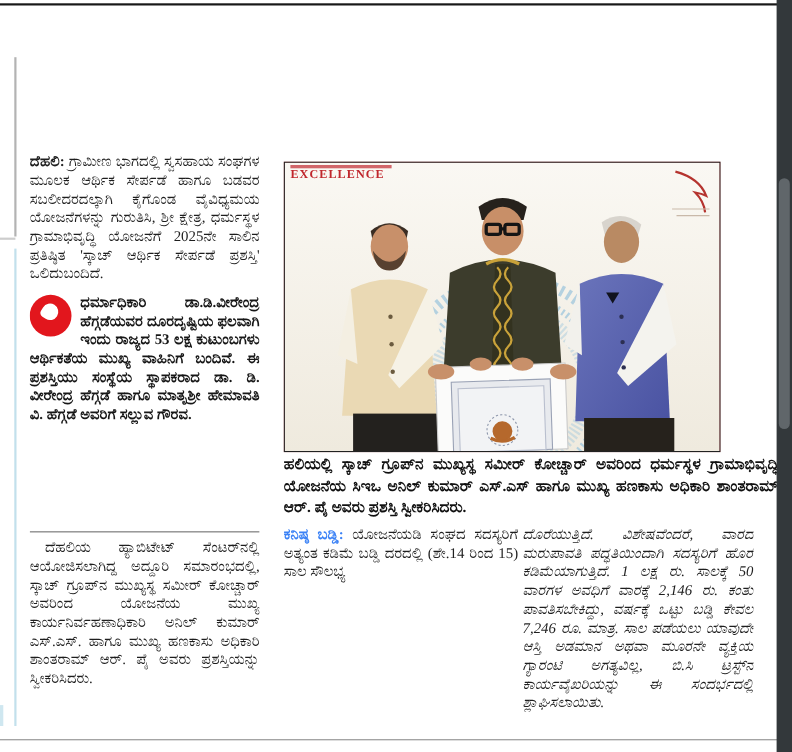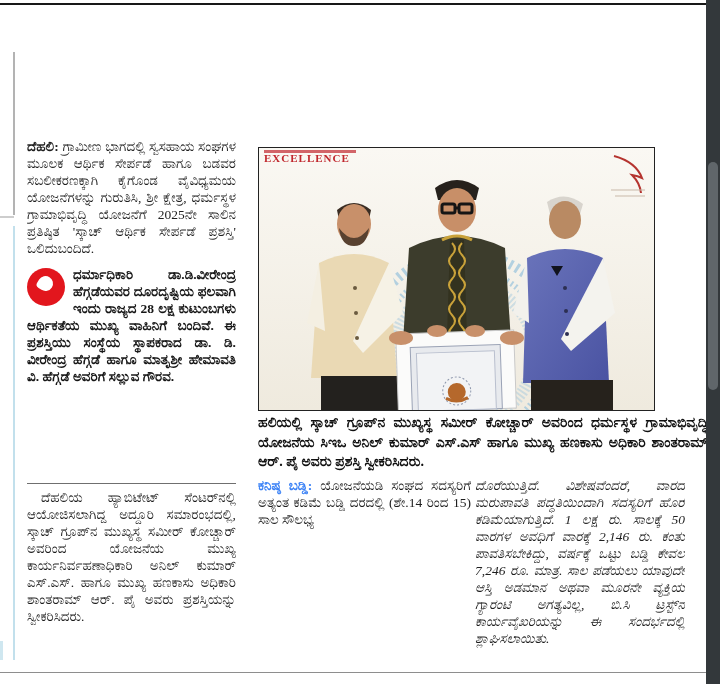--- a/index.html
+++ b/index.html
@@ -51,24 +51,24 @@
 
   <div class="abs top-rule"></div>
 
   <div class="abs left-rule-gray"></div>
   <div class="abs left-tick"></div>
   <div class="abs left-rule-blue"></div>
   <div class="abs left-blue-frag"></div>
 
 
   <div class="abs col col-left-top">
-    <p><span class="dateline">ದೆಹಲಿ:</span><span> ಗ್ರಾಮೀಣ ಭಾಗದಲ್ಲಿ ಸ್ವಸಹಾಯ ಸಂಘಗಳ ಮೂಲಕ ಆರ್ಥಿಕ ಸೇರ್ಪಡೆ ಹಾಗೂ ಬಡವರ ಸಬಲೀಕರಣಕ್ಕಾಗಿ ಕೈಗೊಂಡ ವೈವಿಧ್ಯಮಯ ಯೋಜನೆಗಳನ್ನು ಗುರುತಿಸಿ, ಶ್ರೀ ಕ್ಷೇತ್ರ, ಧರ್ಮಸ್ಥಳ ಗ್ರಾಮಾಭಿವೃದ್ಧಿ ಯೋಜನೆಗೆ 2025ನೇ ಸಾಲಿನ ಪ್ರತಿಷ್ಠಿತ 'ಸ್ಕಾಚ್ ಆರ್ಥಿಕ ಸೇರ್ಪಡೆ ಪ್ರಶಸ್ತಿ' ಒಲಿದುಬಂದಿದೆ.</span></p>
+    <p><span class="dateline">ದೆಹಲಿ:</span><span> ಗ್ರಾಮೀಣ ಭಾಗದಲ್ಲಿ ಸ್ವಸಹಾಯ ಸಂಘಗಳ ಮೂಲಕ ಆರ್ಥಿಕ ಸೇರ್ಪಡೆ ಹಾಗೂ ಬಡವರ ಸಬಲೀದರದಲ್ಕಾಗಿ ಕೈಗೊಂಡ ವೈವಿಧ್ಯಮಯ ಯೋಜನೆಗಳನ್ನು ಗುರುತಿಸಿ, ಶ್ರೀ ಕ್ಷೇತ್ರ, ಧರ್ಮಸ್ಥಳ ಗ್ರಾಮಾಭಿವೃದ್ಧಿ ಯೋಜನೆಗೆ 2025ನೇ ಸಾಲಿನ ಪ್ರತಿಷ್ಠಿತ 'ಸ್ಕಾಚ್ ಆರ್ಥಿಕ ಸೇರ್ಪಡೆ ಪ್ರಶಸ್ತಿ' ಒಲಿದುಬಂದಿದೆ.</span></p>
     <div class="quote-wrap">
       <span class="drop-badge"></span>
-      <span>ಧರ್ಮಾಧಿಕಾರಿ ಡಾ.ಡಿ.ವೀರೇಂದ್ರ ಹೆಗ್ಗಡೆಯವರ ದೂರದೃಷ್ಟಿಯ ಫಲವಾಗಿ ಇಂದು ರಾಜ್ಯದ 28 ಲಕ್ಷ ಕುಟುಂಬಗಳು ಆರ್ಥಿಕತೆಯ ಮುಖ್ಯ ವಾಹಿನಿಗೆ ಬಂದಿವೆ. ಈ ಪ್ರಶಸ್ತಿಯು ಸಂಸ್ಥೆಯ ಸ್ಥಾಪಕರಾದ ಡಾ. ಡಿ. ವೀರೇಂದ್ರ ಹೆಗ್ಗಡೆ ಹಾಗೂ ಮಾತೃಶ್ರೀ ಹೇಮಾವತಿ ವಿ. ಹೆಗ್ಗಡೆ ಅವರಿಗೆ ಸಲ್ಲುವ ಗೌರವ.</span>
+      <span>ಧರ್ಮಾಧಿಕಾರಿ ಡಾ.ಡಿ.ವೀರೇಂದ್ರ ಹೆಗ್ಗಡೆಯವರ ದೂರದೃಷ್ಟಿಯ ಫಲವಾಗಿ ಇಂದು ರಾಜ್ಯದ 53 ಲಕ್ಷ ಕುಟುಂಬಗಳು ಆರ್ಥಿಕತೆಯ ಮುಖ್ಯ ವಾಹಿನಿಗೆ ಬಂದಿವೆ. ಈ ಪ್ರಶಸ್ತಿಯು ಸಂಸ್ಥೆಯ ಸ್ಥಾಪಕರಾದ ಡಾ. ಡಿ. ವೀರೇಂದ್ರ ಹೆಗ್ಗಡೆ ಹಾಗೂ ಮಾತೃಶ್ರೀ ಹೇಮಾವತಿ ವಿ. ಹೆಗ್ಗಡೆ ಅವರಿಗೆ ಸಲ್ಲುವ ಗೌರವ.</span>
     </div>
   </div>
 
   <div class="abs photo">
     <svg width="395" height="262" viewBox="0 0 395 262">
       <defs>
         <linearGradient id="bg" x1="0" y1="0" x2="0" y2="1">
           <stop offset="0" stop-color="#faf8f3"></stop>
             <stop offset="1" stop-color="#efeade"></stop>
         </linearGradient>

